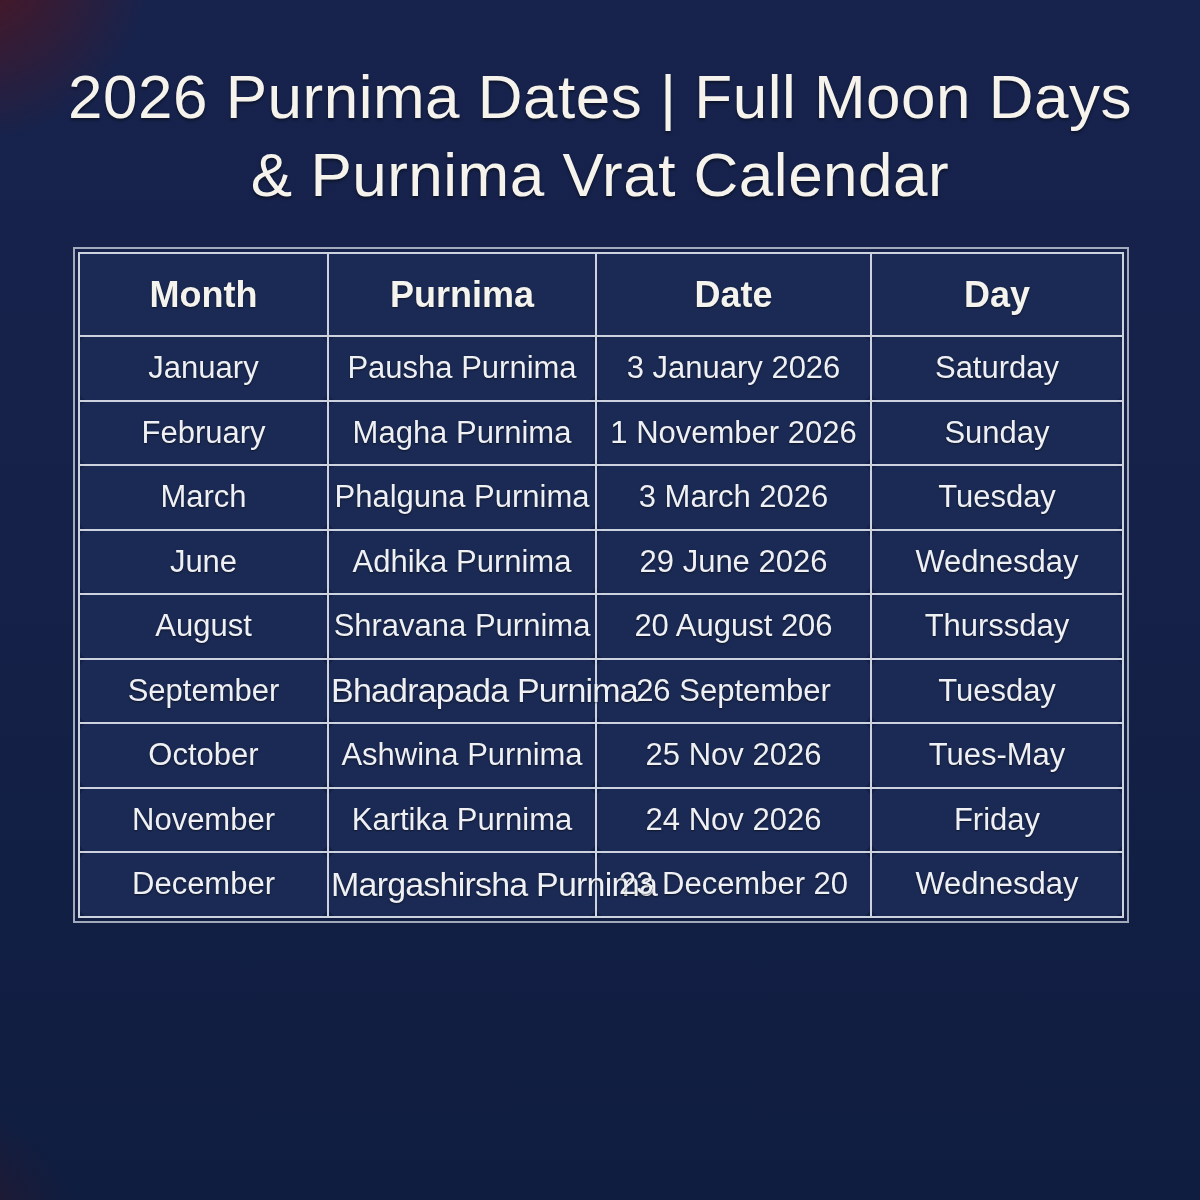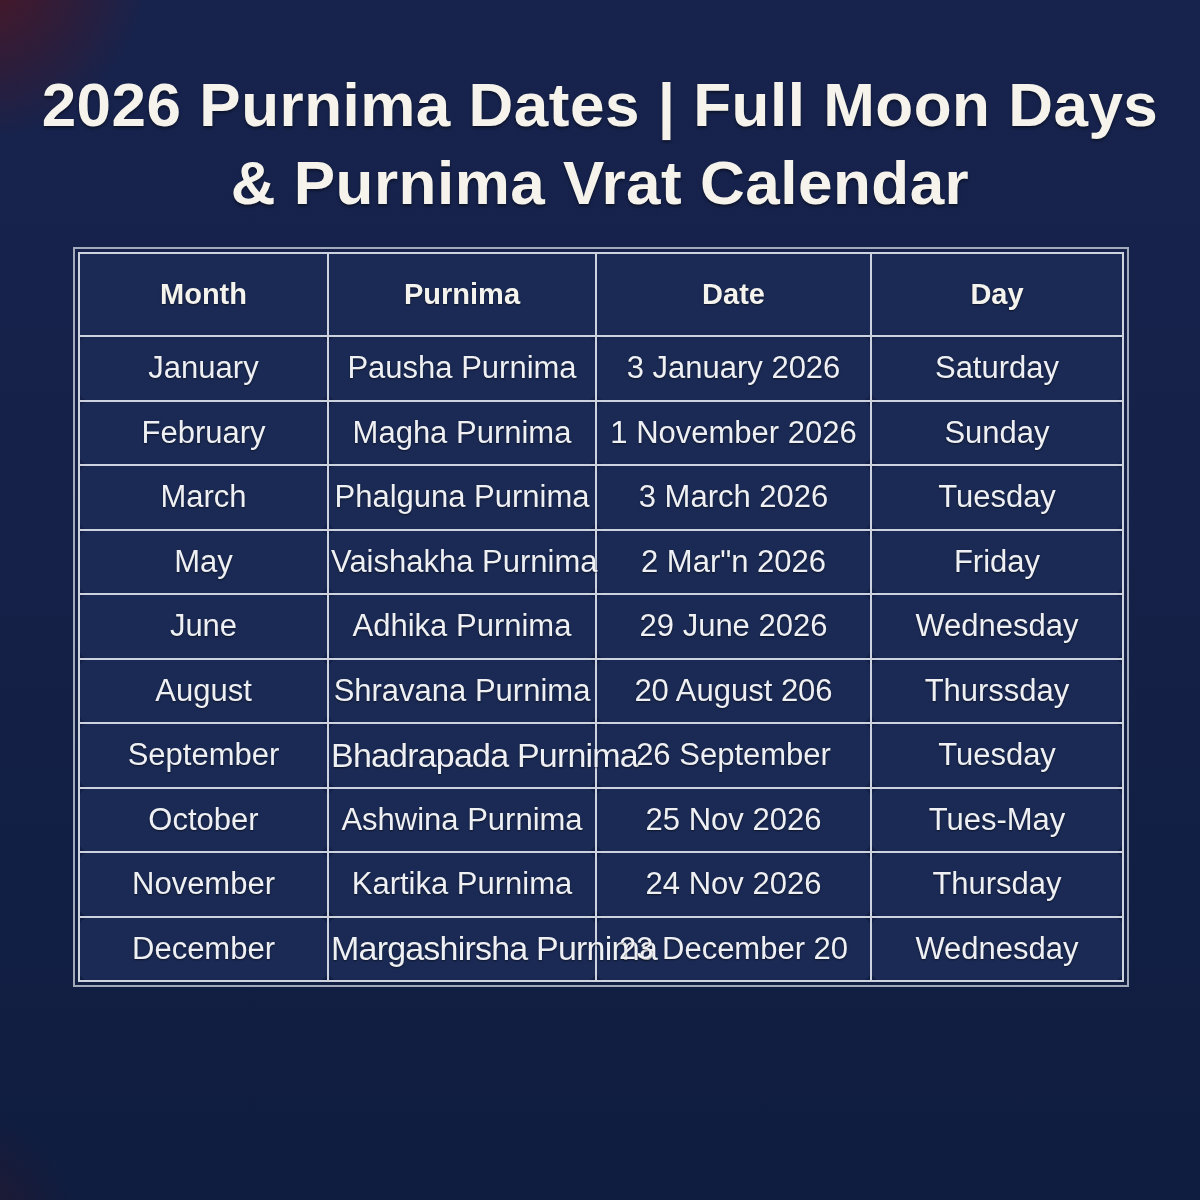--- a/index.html
+++ b/index.html
@@ -13,26 +13,26 @@
     overflow: hidden;
     font-family: "Liberation Sans", sans-serif;
     background:
       radial-gradient(circle 260px at -30px -40px, rgba(92, 18, 22, 0.85), rgba(92, 18, 22, 0) 70%),
       radial-gradient(circle 200px at -60px 1240px, rgba(70, 16, 20, 0.5), rgba(70, 16, 20, 0) 70%),
       linear-gradient(180deg, #17234d 0%, #152148 45%, #0f1d40 100%);
     color: #f2f1ea;
   }
 
   .page-title {
-    margin: 8px;
+    margin: 0;
     padding: 58px 30px 0 30px;
     text-align: center;
     font-size: 62px;
     line-height: 1.25;
-    font-weight: 700;
+    font-weight: 400;
     letter-spacing: 0.5px;
     color: #f5f3ec;
     text-shadow: 0 2px 3px rgba(0, 0, 0, 0.45);
     max-width: 1120px;
     margin-left: auto;
     margin-right: auto;
   }
 
   .calendar-table {
     position: absolute;
@@ -56,21 +56,21 @@
     text-align: center;
     vertical-align: middle;
     padding: 0 2px;
     white-space: nowrap;
     overflow: visible;
     text-shadow: 0 1px 2px rgba(0, 0, 0, 0.5);
   }
 
   .calendar-table thead th {
     height: 81px;
-    font-size: 29px;
+    font-size: 36px;
     font-weight: 700;
     color: #f4f3ee;
   }
 
   .calendar-table tbody td {
     height: 62.5px;
     font-size: 31px;
     font-weight: 400;
     color: #eef0f4;
     border-radius: 11px;
@@ -114,26 +114,20 @@
       <td>1 November 2026</td>
       <td>Sunday</td>
     </tr>
     <tr>
       <td>March</td>
       <td>Phalguna Purnima</td>
       <td>3 March 2026</td>
       <td>Tuesday</td>
     </tr>
     <tr>
-      <td>May</td>
-      <td>Vaishakha Purnima</td>
-      <td>2 Marʺn 2026</td>
-      <td>Friday</td>
-    </tr>
-    <tr>
       <td>June</td>
       <td>Adhika Purnima</td>
       <td>29 June 2026</td>
       <td>Wednesday</td>
     </tr>
     <tr>
       <td>August</td>
       <td>Shravana Purnima</td>
       <td>20 August 206</td>
       <td>Thurssday</td>
@@ -147,21 +141,21 @@
     <tr>
       <td>October</td>
       <td>Ashwina Purnima</td>
       <td>25 Nov 2026</td>
       <td>Tues-May</td>
     </tr>
     <tr>
       <td>November</td>
       <td>Kartika Purnima</td>
       <td>24 Nov 2026</td>
-      <td>Thursday</td>
+      <td>Friday</td>
     </tr>
     <tr>
       <td>December</td>
       <td class="condensed">Margashirsha Purnima</td>
       <td>23 December 20</td>
       <td>Wednesday</td>
     </tr>
   </tbody>
 </table>
 

